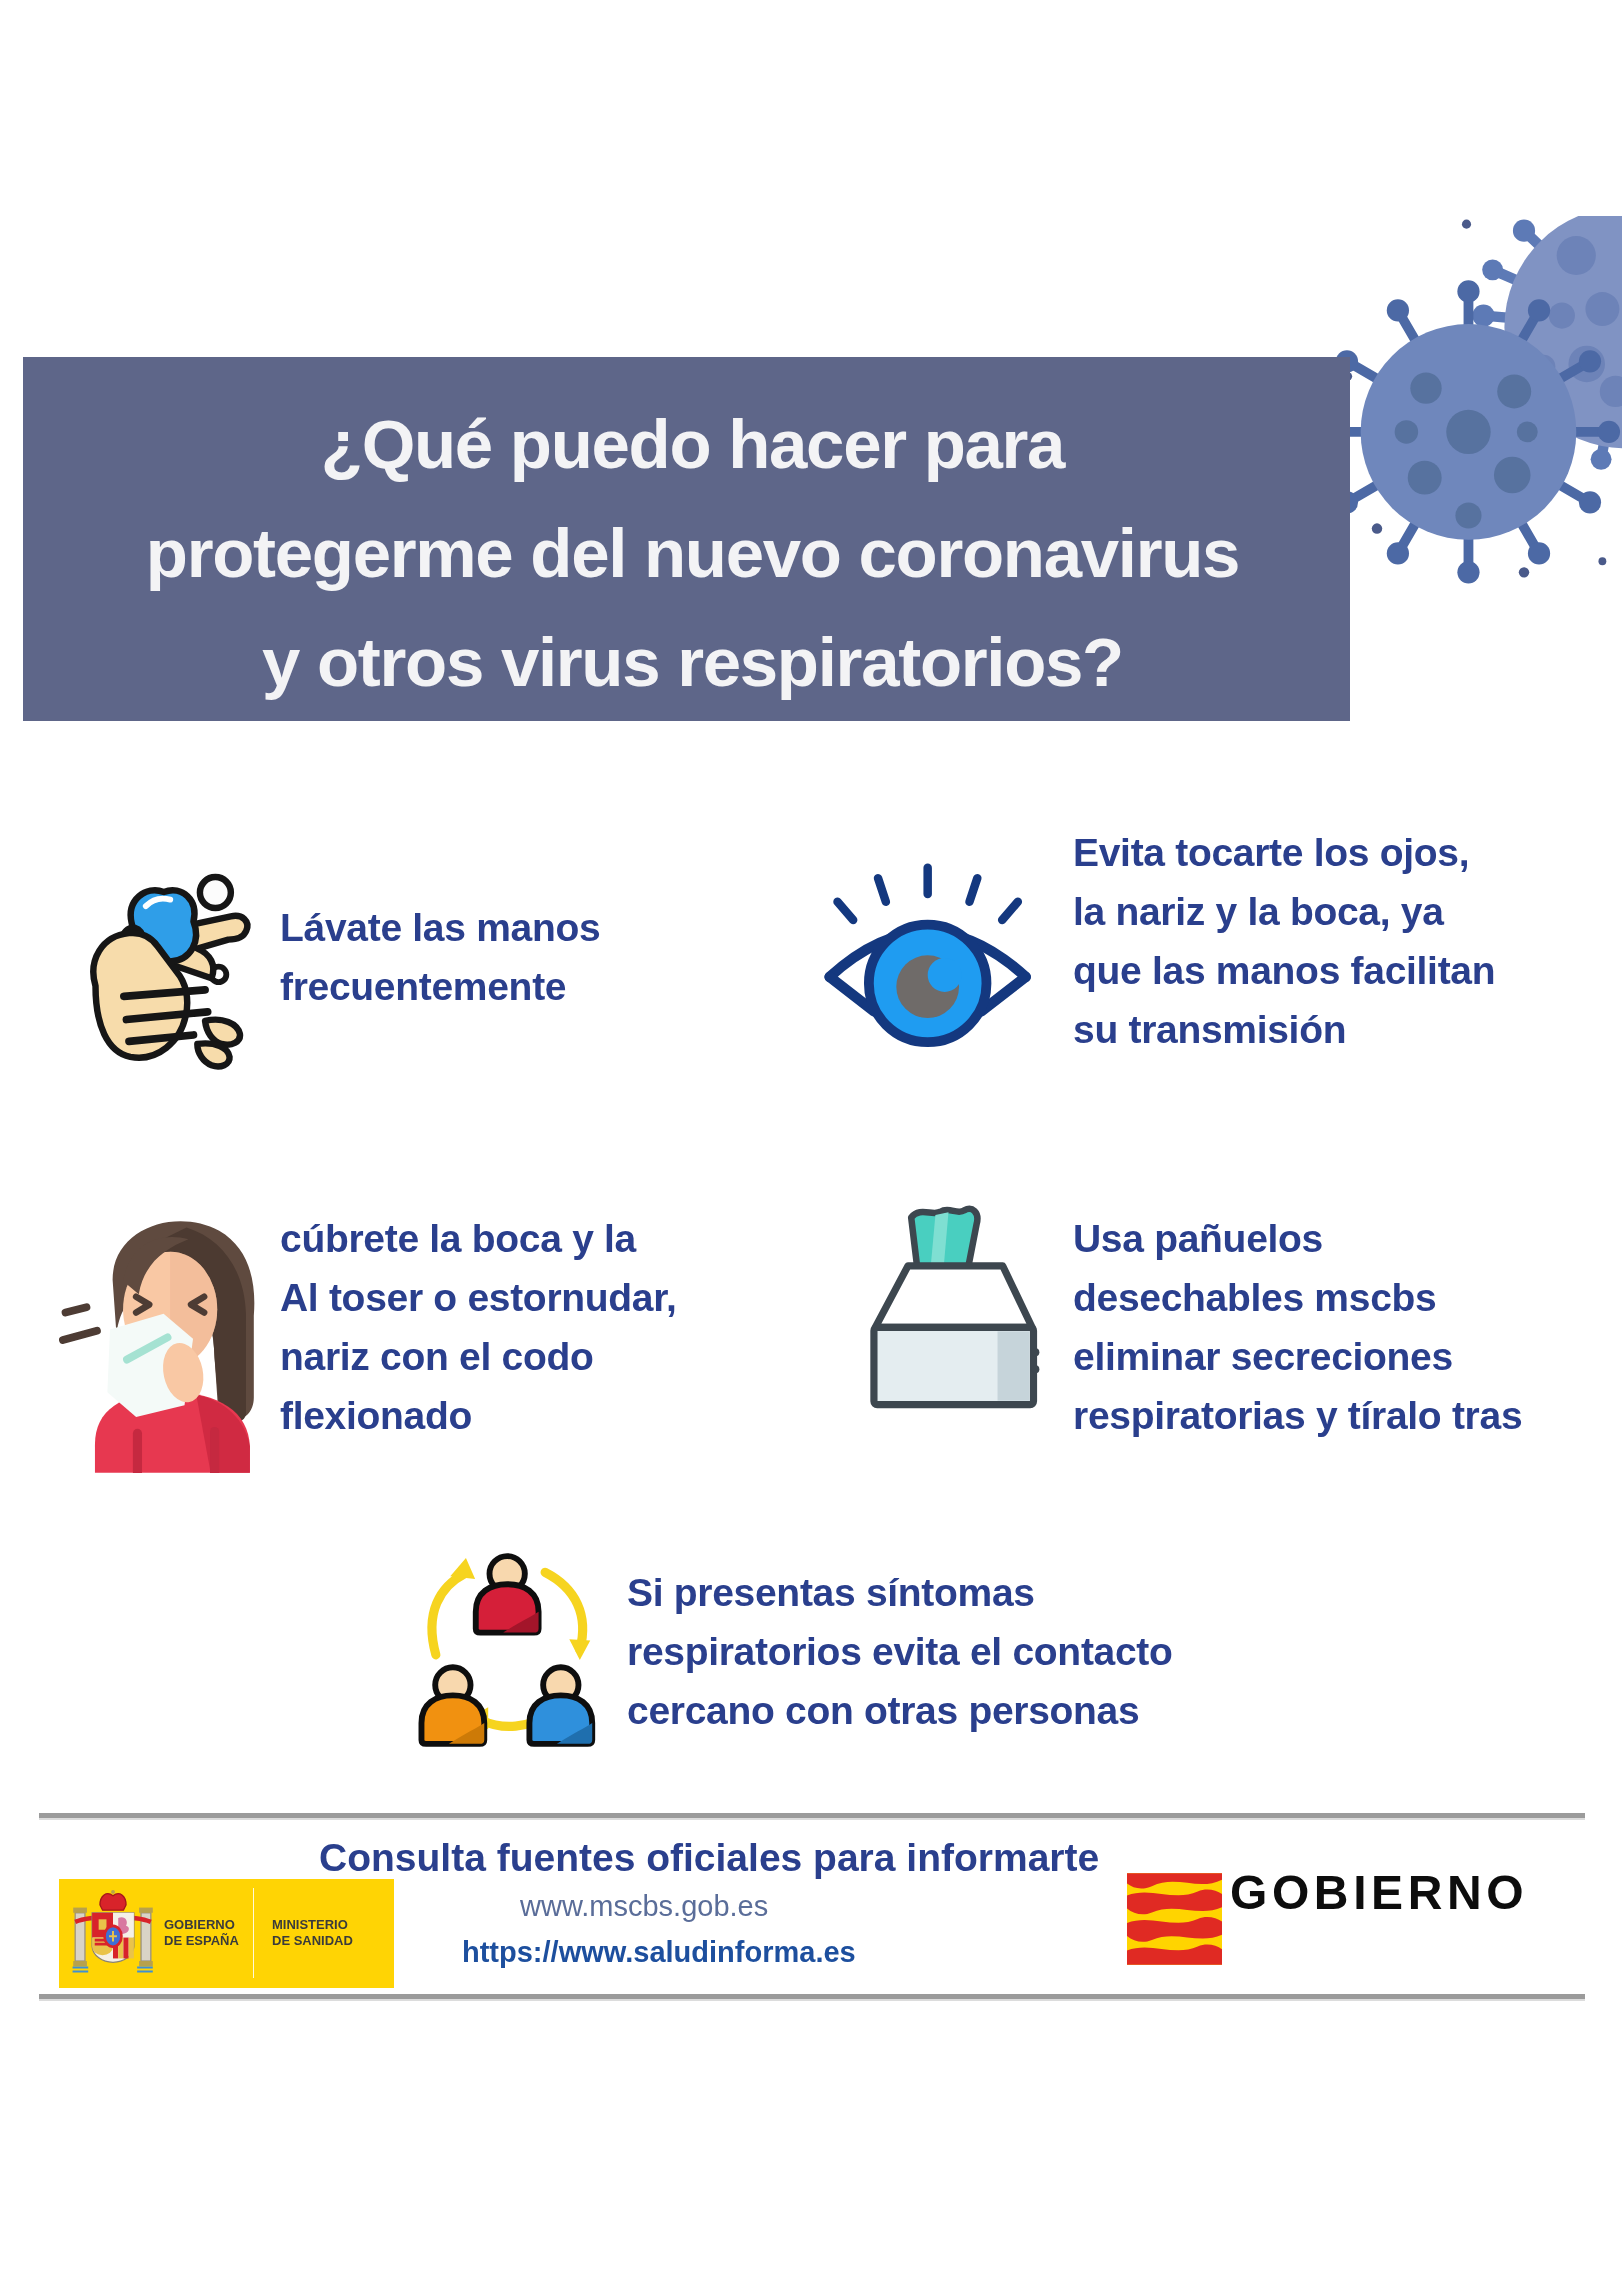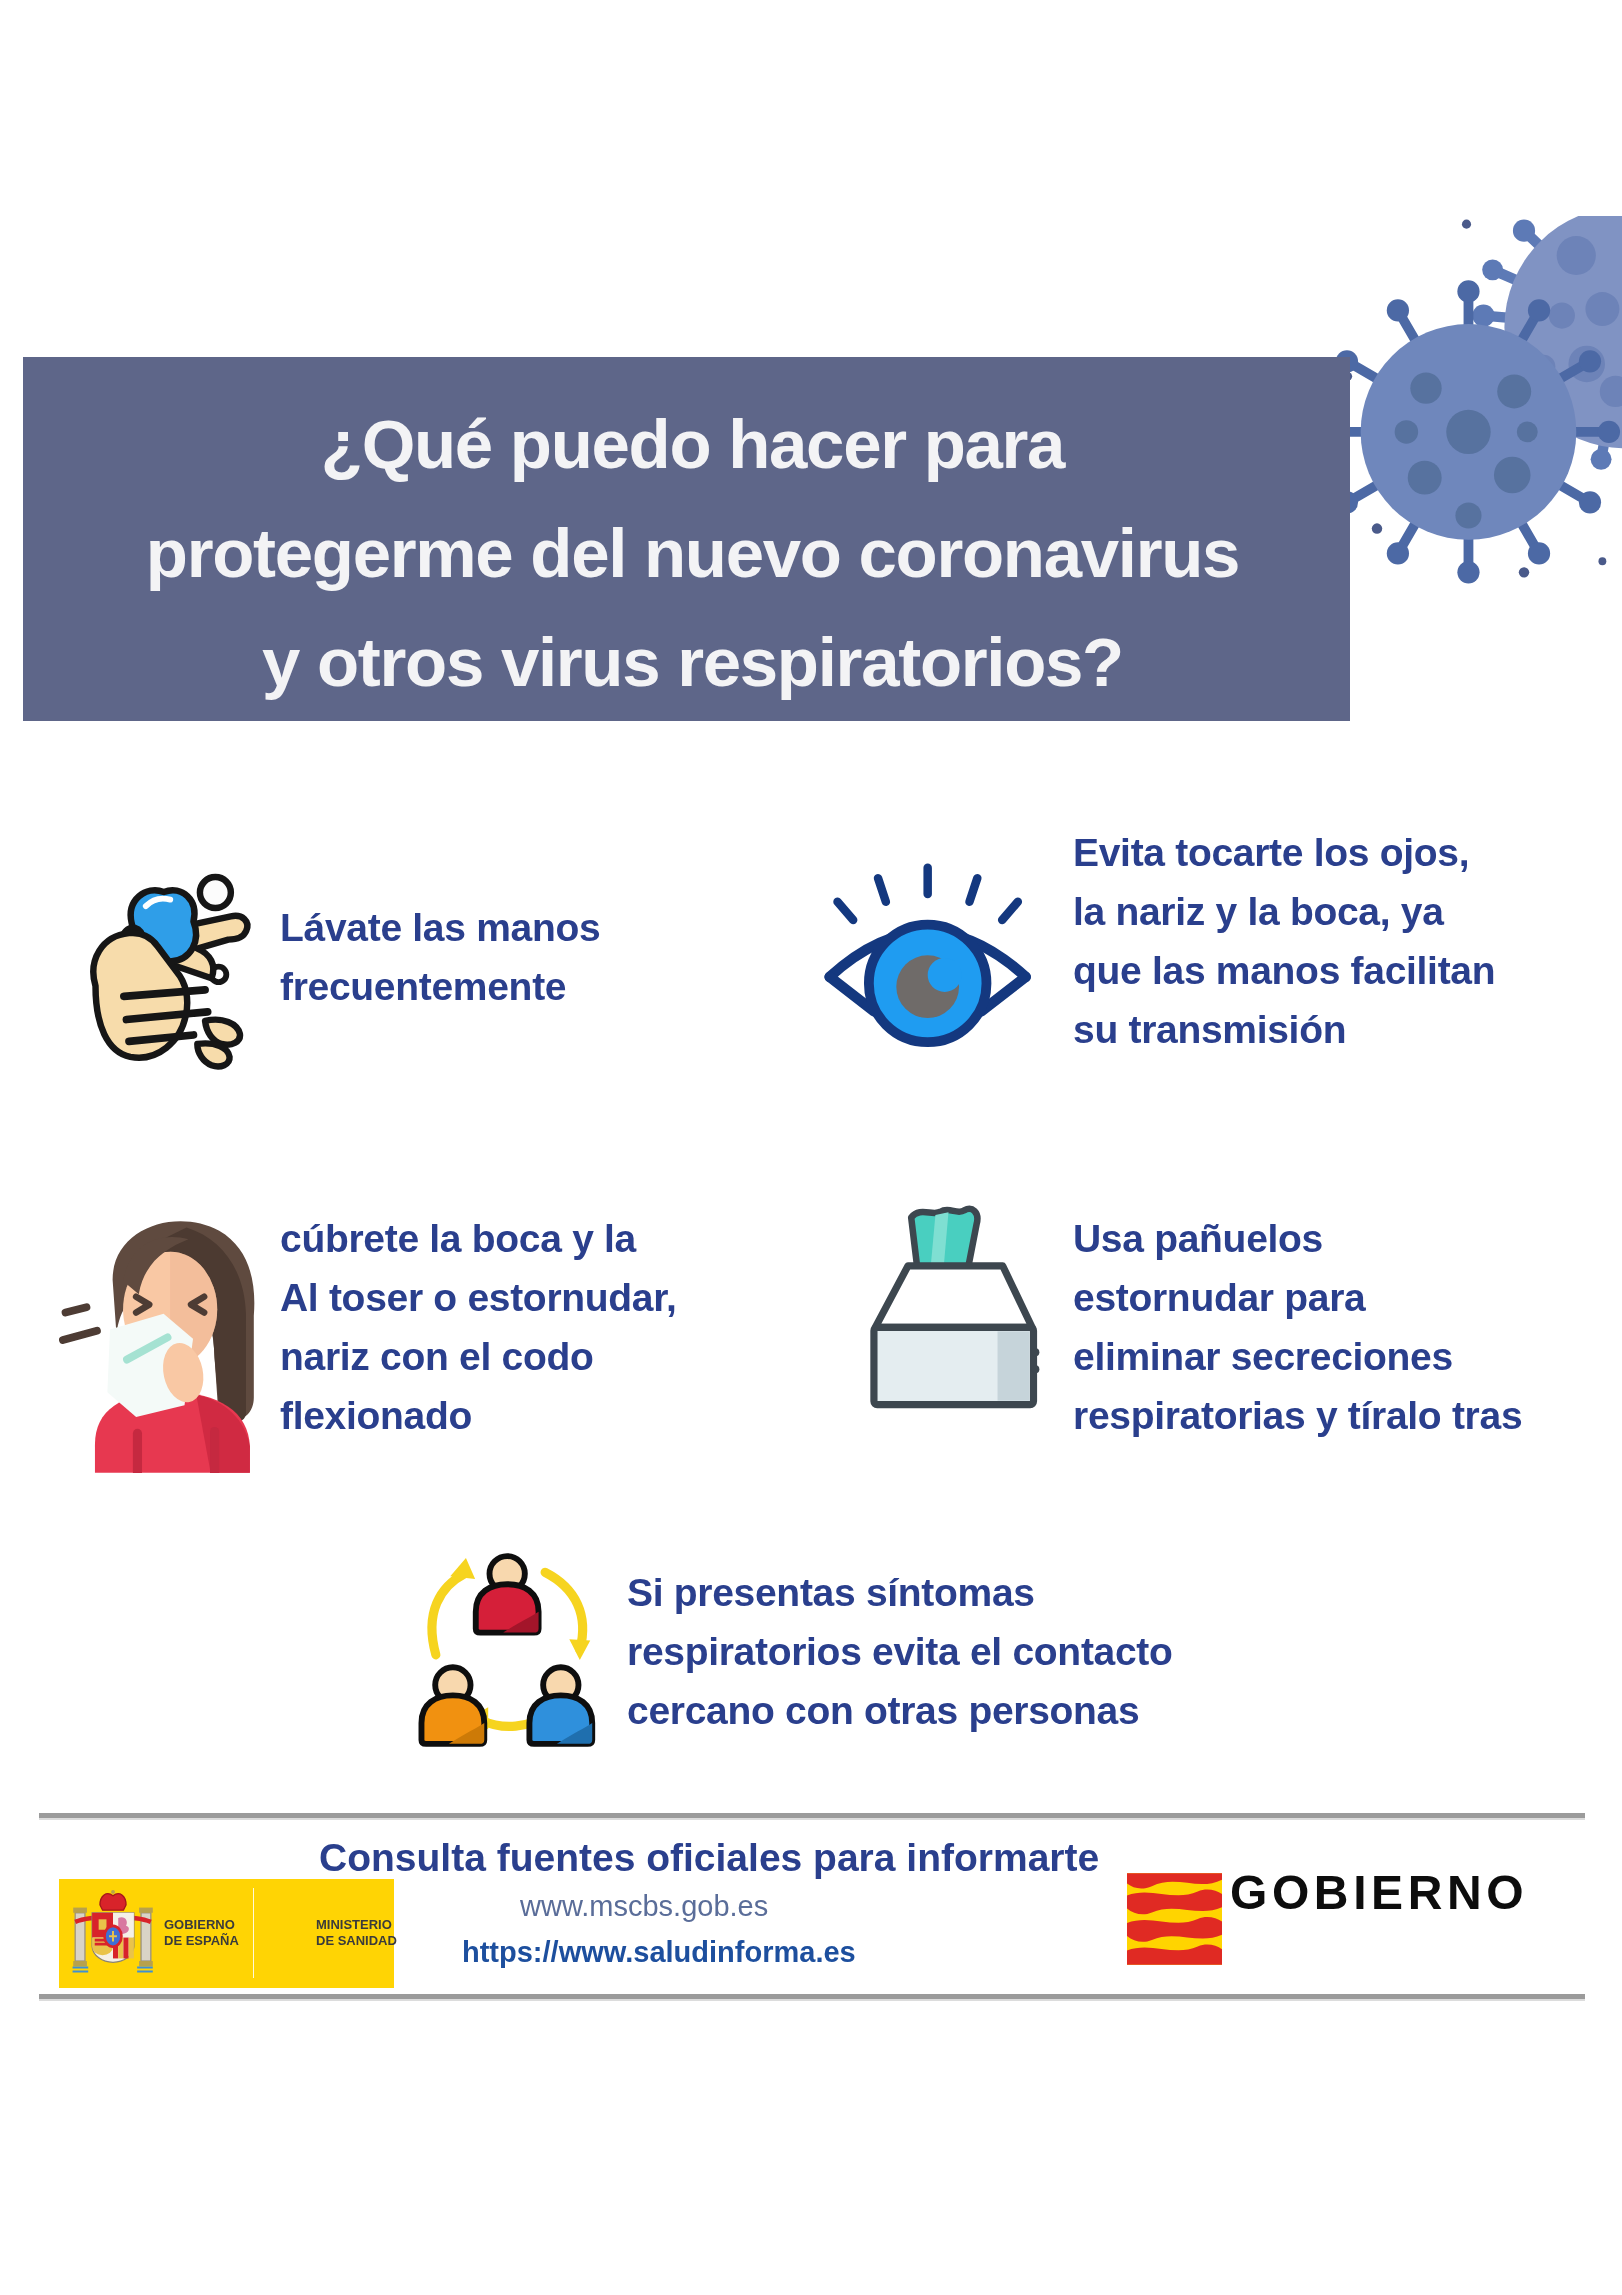--- a/index.html
+++ b/index.html
@@ -34,21 +34,21 @@
   }
   .url-secondary{
     left:462px;top:1936px;color:#1d4f9e;font-weight:700;font-size:29px;white-space:nowrap;
   }
   .spain-logo{left:59px;top:1879px;width:335px;height:109px;background:#ffd404;}
   .coat{left:11.8px;top:9.2px;}
   .spain-col{color:#3b3b3b;font-weight:700;font-size:13px;line-height:16.4px;}
   .spain-col span{display:block;white-space:nowrap;}
   .spain-col1{left:105px;top:38px;}
   .spain-divider{left:194px;top:9.2px;width:1.3px;height:90px;background:rgba(255,255,255,0.85);}
-  .spain-col2{left:213px;top:38px;margin-left:44px;}
+  .spain-col2{left:213px;top:38px;}
   .aragon-logo{left:1127px;top:1870px;width:458px;height:98px;}
   .aragon-flag{left:0;top:2.6px;}
   .aragon-text{left:103px;top:0;}
   .aragon-text span{
     display:block;color:#0d0d0d;font-weight:700;font-size:48px;line-height:46px;
     letter-spacing:4.6px;white-space:nowrap;transform-origin:left top;
   }
 </style>
 </head>
 <body>
@@ -255,21 +255,21 @@
       <rect x="58" y="190" width="244" height="118" rx="5" fill="#e4edf0" stroke="#3d474f" stroke-width="11"></rect>
       <rect x="247" y="196" width="49" height="106" fill="#c6d4da"></rect>
       <g fill="#3d474f">
         <circle cx="305" cy="228" r="6"></circle>
           <circle cx="305" cy="254" r="6"></circle>
       </g>
     </svg>
   </div>
   <div class="abs tip-text" style="left:1073px;top:1209px;">
     <span>Usa pañuelos</span>
-    <span>estornudar para</span>
+    <span>desechables mscbs</span>
     <span>eliminar secreciones</span>
     <span>respiratorias y tíralo tras</span>
   </div>
 
   <div class="abs" style="left:411px;top:1550px;">
     <svg width="193" height="213" viewBox="0 0 295 325" xmlns="http://www.w3.org/2000/svg">
 
       <g fill="none" stroke="#f6d41f" stroke-width="14" stroke-linecap="round">
         <path d="M38,160 C20,95 45,55 82,36"></path>
         <path d="M205,34 C252,58 272,100 258,152"></path>

